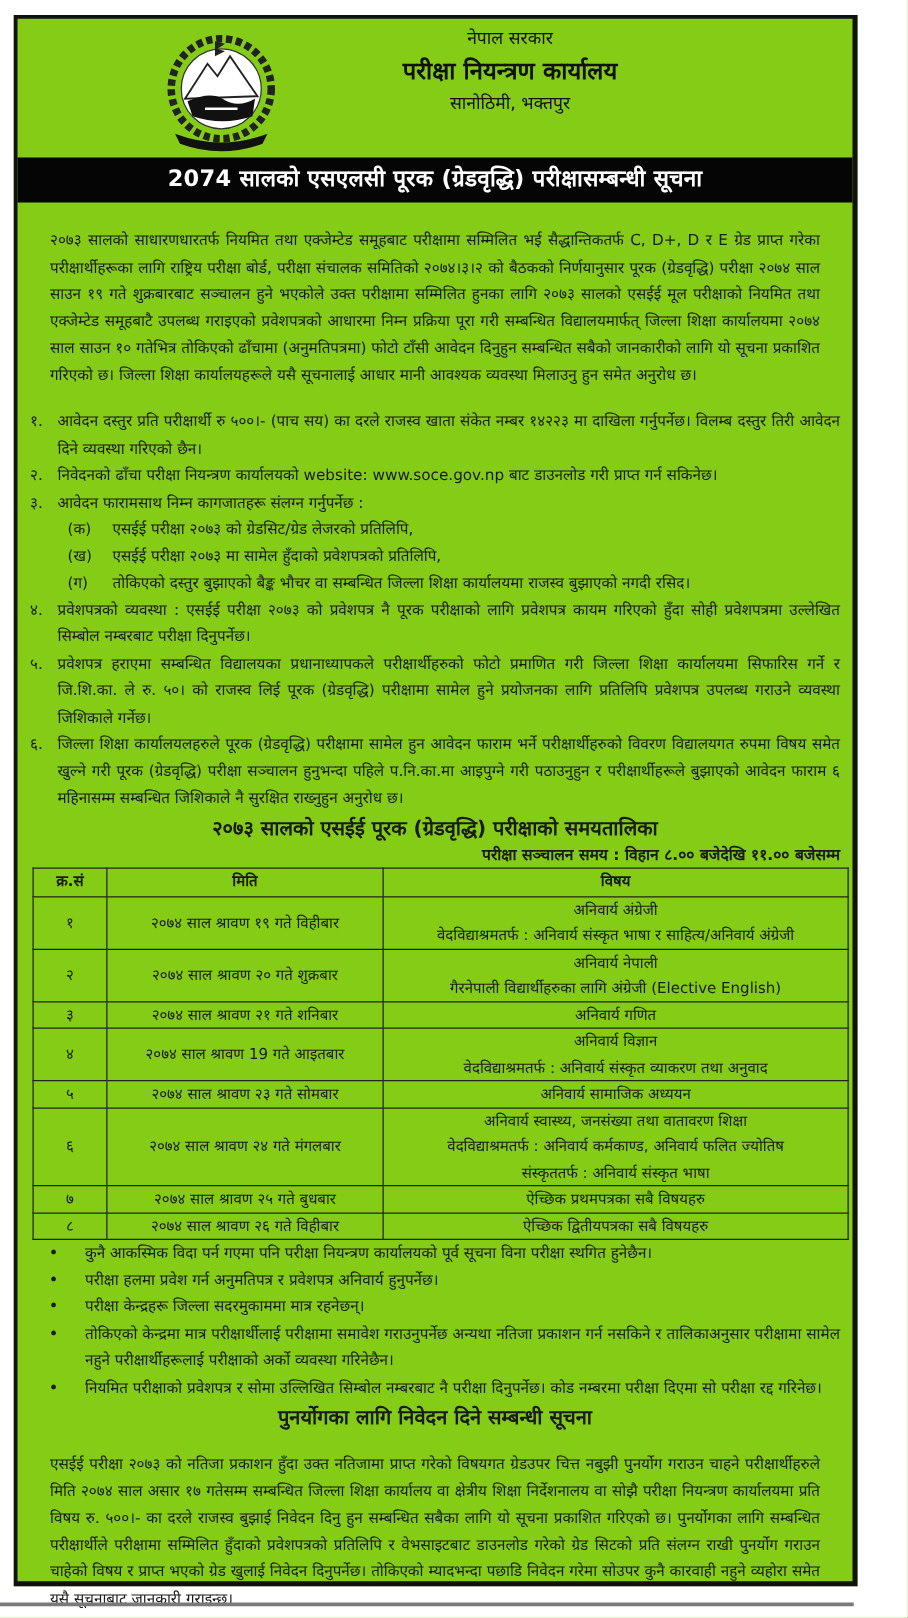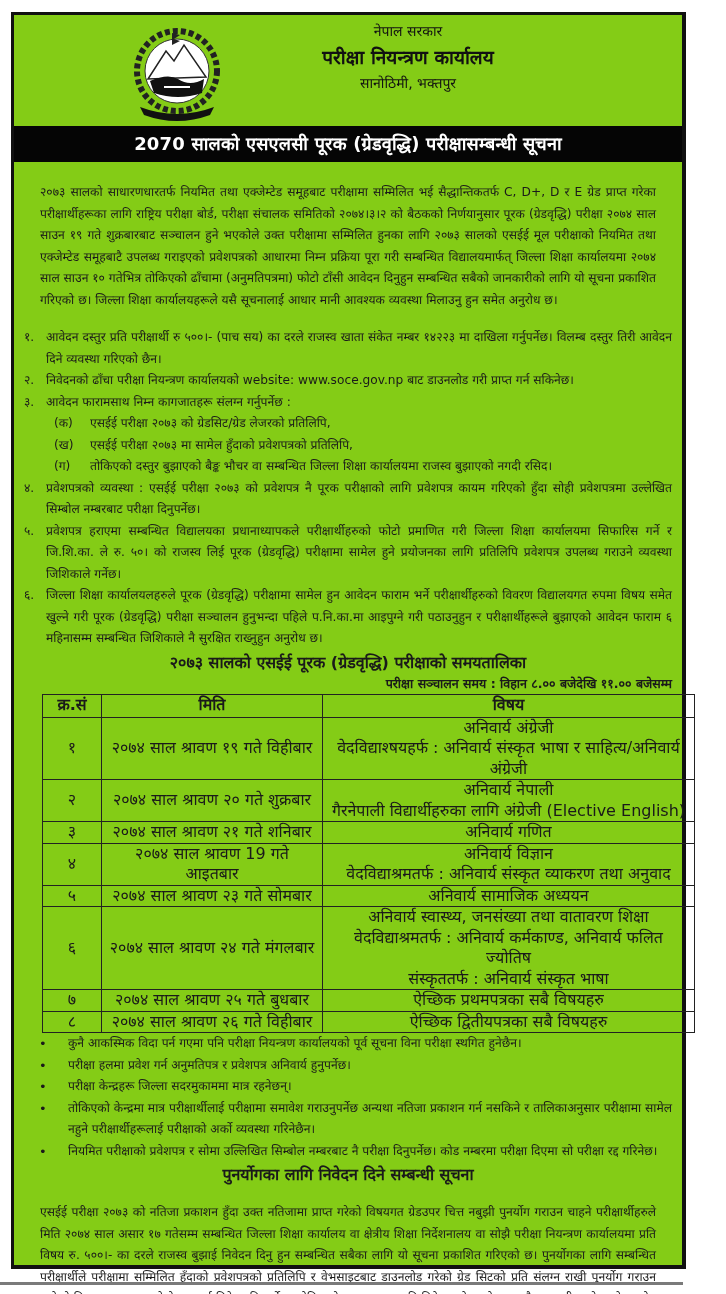--- a/index.html
+++ b/index.html
@@ -15,21 +15,21 @@
   .title-bar { background: #050505; color: #fff; text-align: center; font-size: 18px; font-weight: bold;
                height: 36px; line-height: 36px; letter-spacing: 0.2px; }
   .body { padding: 4px 10px 0 10px; font-size: 12.2px; line-height: 21.5px; }
   .para { text-align: justify; margin: 16px; }
   .item { position: relative; padding-left: 22px; text-align: justify; }
   .item .num { position: absolute; left: 0; top: 0; }
   .sub { position: relative; padding-left: 66px; }
   .sub .num { position: absolute; left: 30px; top: 0; }
   .sec-title { text-align: center; font-weight: bold; font-size: 16px; line-height: 22px; margin-top: 2px; }
   .sec-sub { text-align: right; font-weight: bold; font-size: 12.5px; line-height: 20px; }
-  table.sched { border-collapse: collapse; margin-left: 18px; width: 653px; font-size: 16px; }
+  table.sched { border-collapse: collapse; margin-left: 2px; width: 653px; font-size: 12px; }
   table.sched th, table.sched td { border: 1.5px solid #222; padding: 0 7px; line-height: 20.5px; }
   table.sched th { font-weight: bold; text-align: center; height: 22px; }
   table.sched td.c1 { width: 44px; text-align: center; }
   table.sched td.c2 { width: 206px; text-align: center; }
   table.sched td.c3 { text-align: center; }
   .bullet { position: relative; padding-left: 44px; text-align: justify; }
   .bullet .dot { position: absolute; left: 15px; top: 0; font-size: 13px; }
   .bottom-line { position: absolute; left: 0; top: 1282px; width: 683px; height: 3px; background: #7a7a7a; }
 </style>
 </head>
@@ -46,21 +46,21 @@
       <path d="M12 86 Q49 100 86 86 L82 94 Q49 106 16 94 Z" fill="#111"></path>
       <path d="M36 66 L62 66" stroke="#fff" stroke-width="2"></path>
     </svg>
     <div class="head-lines">
       <div class="hl">नेपाल सरकार</div>
       <div class="hl big">परीक्षा नियन्त्रण कार्यालय</div>
       <div class="hl">सानोठिमी, भक्तपुर</div>
     </div>
   </div>
 
-  <div class="title-bar">2070 सालको एसएलसी पूरक (ग्रेडवृद्धि) परीक्षासम्बन्धी सूचना</div>
+  <div class="title-bar">2074 सालको एसएलसी पूरक (ग्रेडवृद्धि) परीक्षासम्बन्धी सूचना</div>
 
   <div class="body">
     <p class="para">२०७३ सालको साधारणधारतर्फ नियमित तथा एक्जेम्टेड समूहबाट परीक्षामा सम्मिलित भई सैद्धान्तिकतर्फ  C, D+, D र E ग्रेड प्राप्त गरेका परीक्षार्थीहरूका लागि राष्ट्रिय परीक्षा बोर्ड, परीक्षा संचालक समितिको २०७४।३।२ को बैठकको निर्णयानुसार पूरक (ग्रेडवृद्धि) परीक्षा २०७४ साल साउन १९ गते शुक्रबारबाट सञ्चालन हुने भएकोले उक्त परीक्षामा सम्मिलित हुनका लागि २०७३ सालको एसईई मूल परीक्षाको नियमित तथा एक्जेम्टेड समूहबाटै उपलब्ध गराइएको प्रवेशपत्रको आधारमा निम्न प्रक्रिया पूरा गरी सम्बन्धित विद्यालयमार्फत् जिल्ला शिक्षा कार्यालयमा २०७४ साल साउन १० गतेभित्र तोकिएको ढाँचामा (अनुमतिपत्रमा) फोटो टाँसी आवेदन दिनुहुन सम्बन्धित सबैको जानकारीको लागि यो सूचना प्रकाशित गरिएको छ। जिल्ला शिक्षा कार्यालयहरूले यसै सूचनालाई आधार मानी आवश्यक व्यवस्था मिलाउनु हुन समेत अनुरोध छ।</p>
 
     <div id="items">
         <div class="item"><span class="num">१.</span><span>आवेदन दस्तुर प्रति परीक्षार्थी रु ५००।- (पाच सय) का दरले राजस्व खाता संकेत नम्बर १४२२३ मा दाखिला गर्नुपर्नेछ। विलम्ब दस्तुर तिरी आवेदन दिने व्यवस्था गरिएको छैन।</span></div>
         <div class="item"><span class="num">२.</span><span>निवेदनको ढाँचा परीक्षा नियन्त्रण कार्यालयको website: www.soce.gov.np बाट डाउनलोड गरी प्राप्त गर्न सकिनेछ।</span></div>
         <div class="item"><span class="num">३.</span><span>आवेदन फारामसाथ निम्न कागजातहरू संलग्न गर्नुपर्नेछ :</span></div>
         <div class="sub"><span class="num">(क)</span><span>एसईई परीक्षा २०७३ को ग्रेडसिट/ग्रेड लेजरको प्रतिलिपि,</span></div>
         <div class="sub"><span class="num">(ख)</span><span>एसईई परीक्षा २०७३ मा सामेल हुँदाको प्रवेशपत्रको प्रतिलिपि,</span></div>
@@ -80,21 +80,21 @@
           <th>मिति</th>
           <th>विषय</th>
         </tr>
       </thead>
       <tbody id="sched-body">
           <tr>
             <td class="c1">१</td>
             <td class="c2">२०७४ साल श्रावण १९ गते विहीबार</td>
             <td class="c3">
               <div>अनिवार्य अंग्रेजी</div>
-              <div>वेदविद्याश्षयहर्फ : अनिवार्य संस्कृत भाषा र साहित्य/अनिवार्य अंग्रेजी</div>
+              <div>वेदविद्याश्रमतर्फ : अनिवार्य संस्कृत भाषा र साहित्य/अनिवार्य अंग्रेजी</div>
             </td>
           </tr>
           <tr>
             <td class="c1">२</td>
             <td class="c2">२०७४ साल श्रावण २० गते शुक्रबार</td>
             <td class="c3">
               <div>अनिवार्य नेपाली</div>
               <div>गैरनेपाली विद्यार्थीहरुका लागि अंग्रेजी (Elective English)</div>
             </td>
           </tr>

